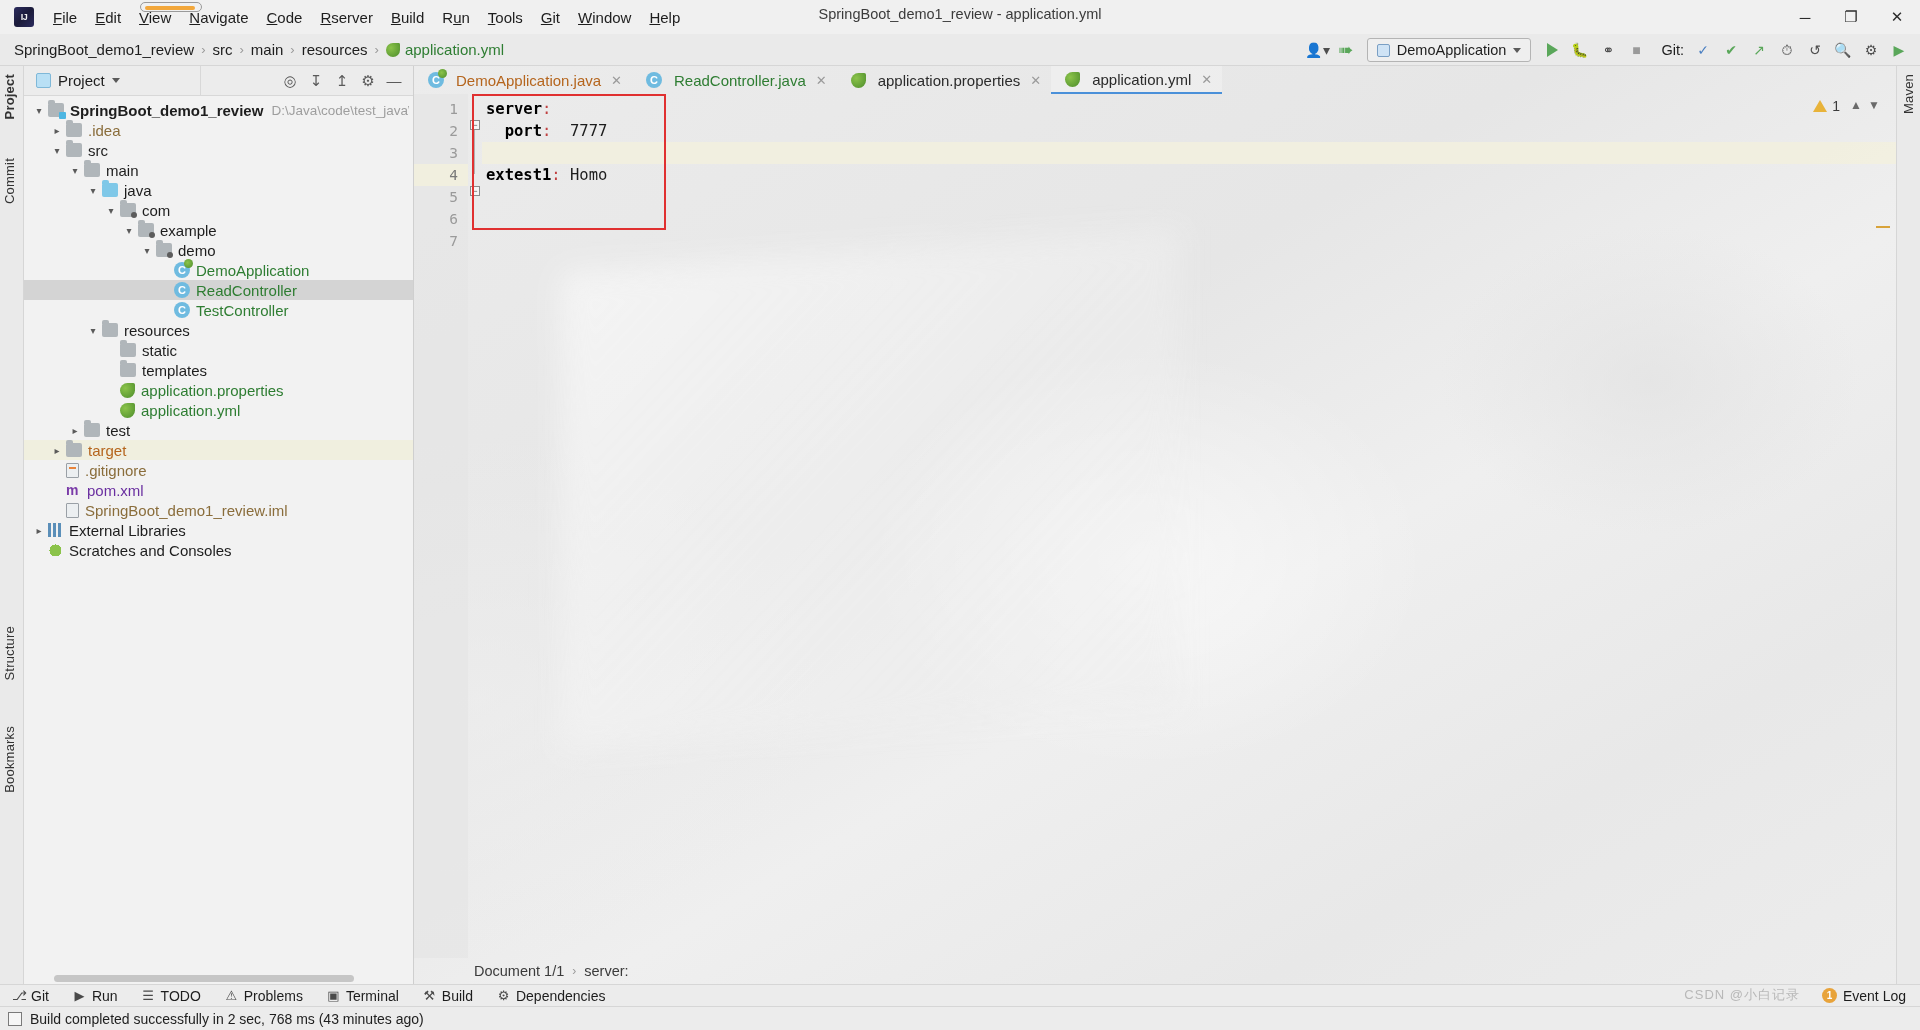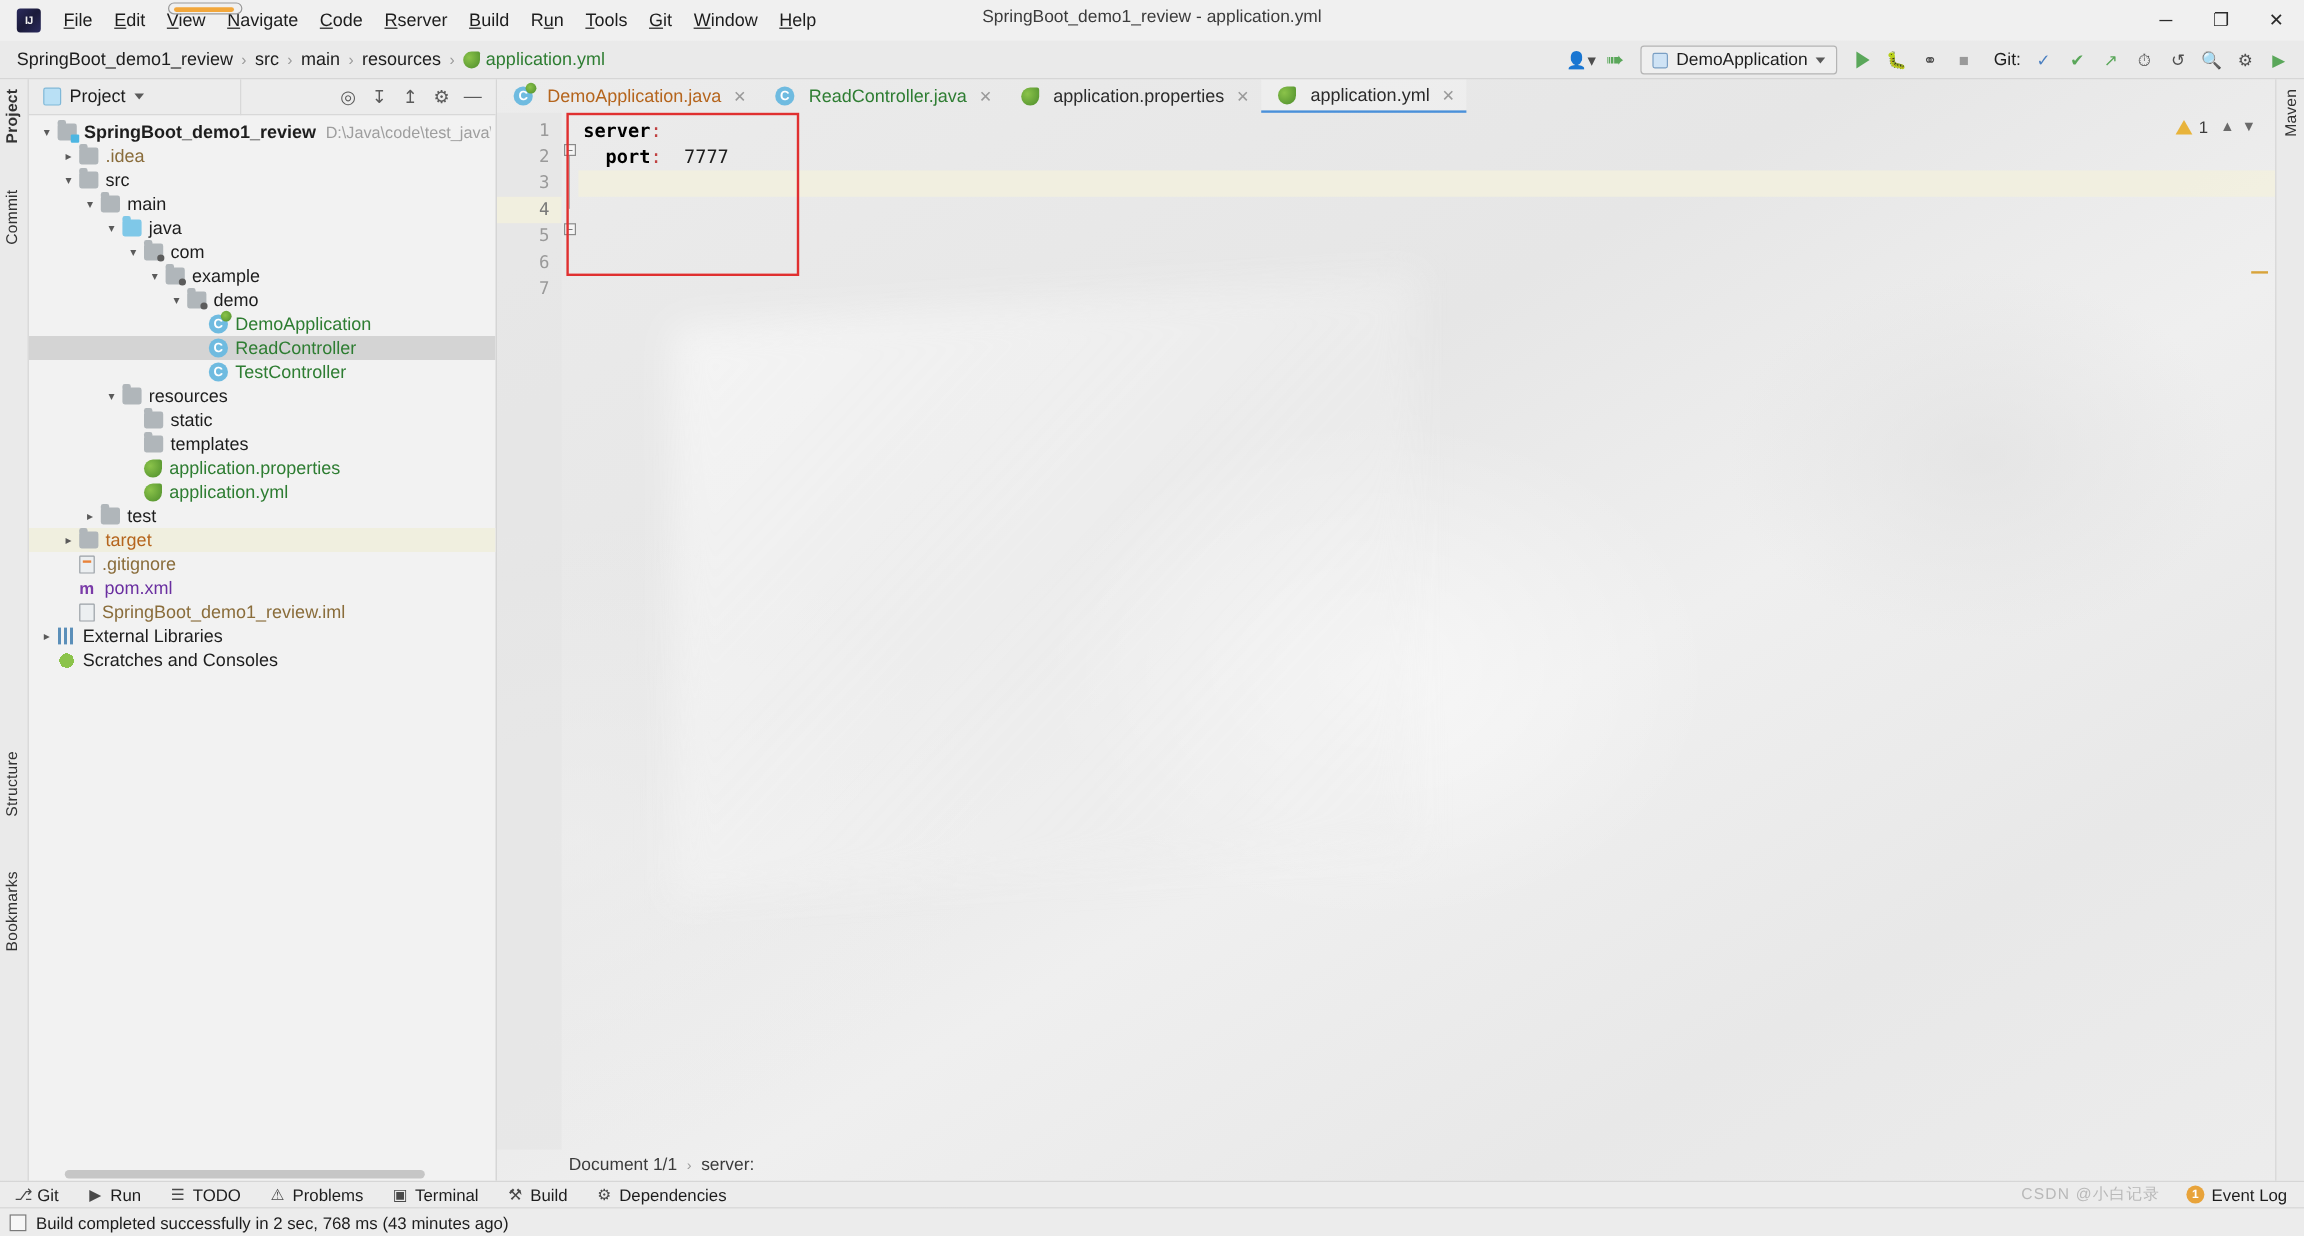--- a/index.html
+++ b/index.html
@@ -531,20 +531,21 @@
   <div class="foldcol">
     <div class="fold-mark" style="top:26px;">−</div>
     <div class="fold-line" style="top:36px;height:44px;"></div>
     <div class="fold-mark" style="top:92px;">−</div>
   </div>
 
   <div class="code" id="code">
       <div class="cline"><span class="key">server</span><span class="col">:</span></div>
       <div class="cline"><span class="val">  </span><span class="key">port</span><span class="col">:</span><span class="num">  7777</span></div>
       <div class="cline cur"><span class="val"></span></div>
+      <div class="cline"><span class="key">extest1</span><span class="col">:</span><span class="val"> Homo</span></div>
       <div class="cline"><span class="val"></span></div>
     </div>
 
   <div class="selbox"></div>
 
   <div class="warn-badge">
     <span class="warn-tri"></span>
     <span>1</span>
   </div>
   <div class="chev" style="right:34px;">▲</div>

